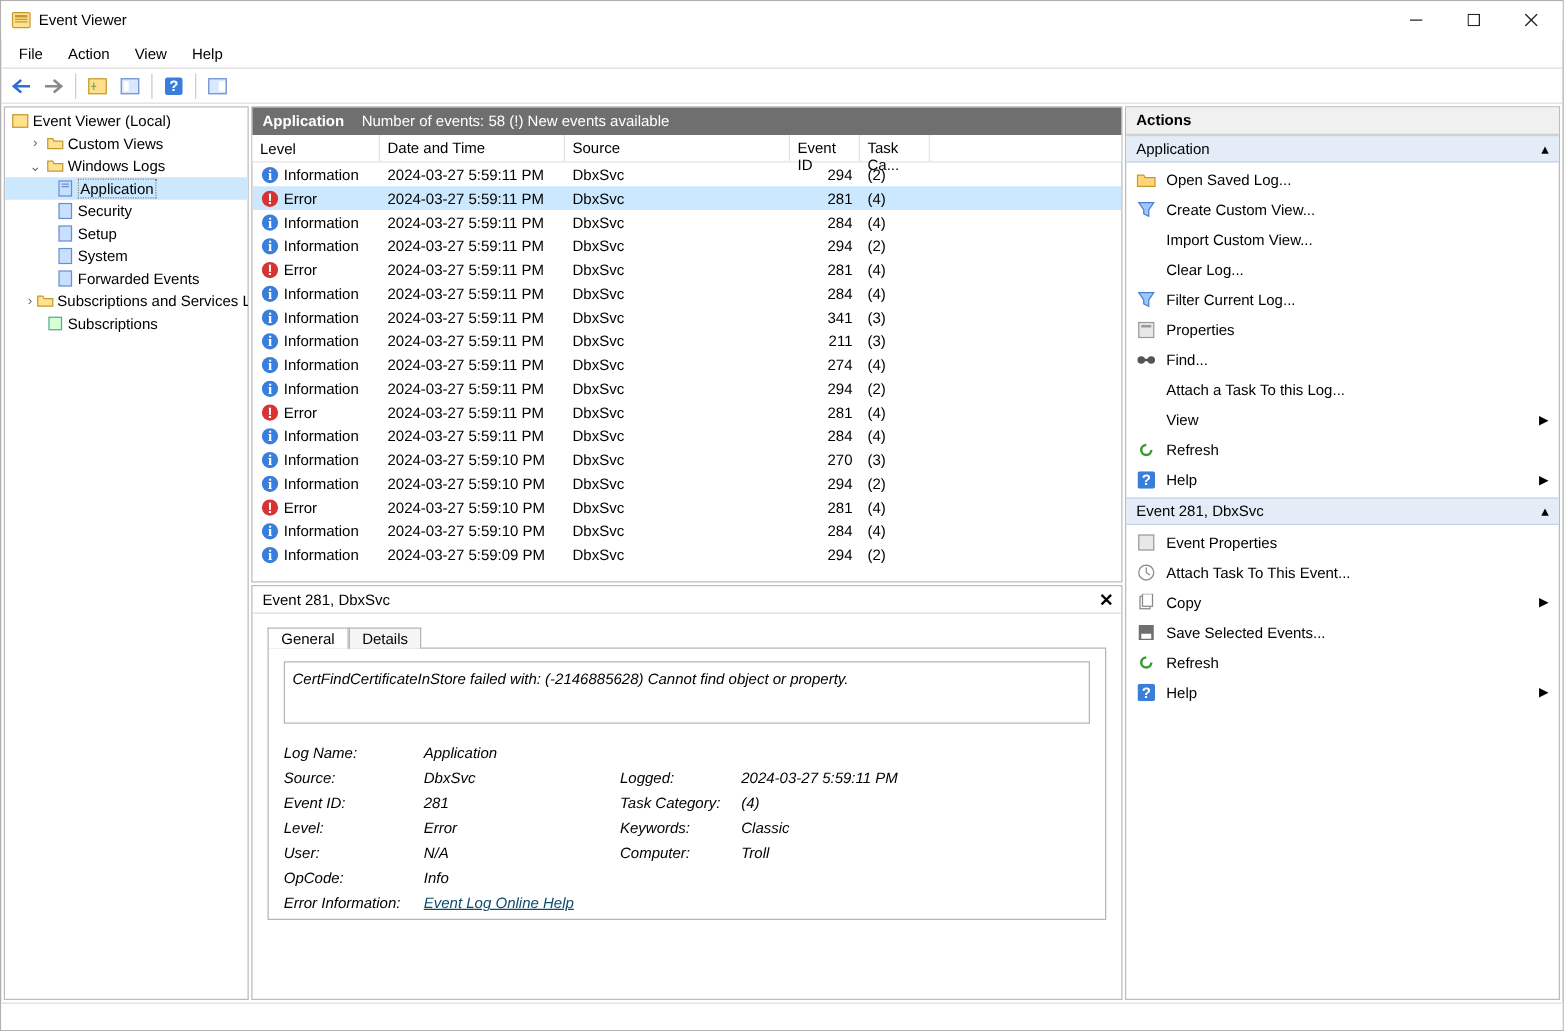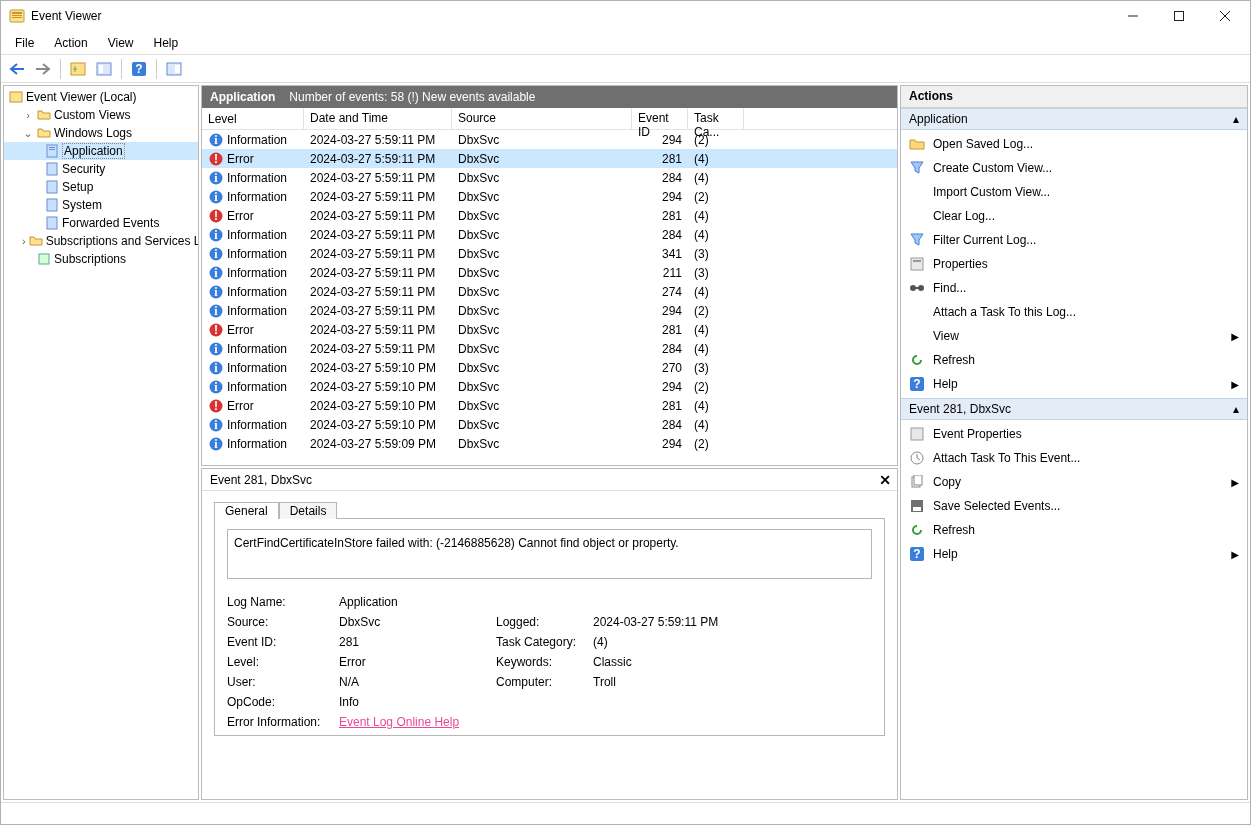--- a/index.html
+++ b/index.html
@@ -40,25 +40,25 @@
 .c-id { width: 56px; text-align: right; padding-right: 6px;}
 .c-task { width: 56px; padding-left: 6px;}
 
 .detailpanel { height: 332px; border: 1px solid #bcbcbc; display: flex; flex-direction: column; position: relative;}
 .dp-title { height: 22px; display: flex; align-items: center; padding: 0 8px; border-bottom: 1px solid #ddd;}
 .dp-close { position: absolute; right: 6px; top: 3px; font-weight: bold; font-size: 14px;}
 .dp-body { flex: 1; padding: 10px 12px 4px 12px; overflow: auto; }
 .tabstrip { display: flex; }
 .tab { border: 1px solid #b6b6b6; border-bottom: none; padding: 1px 10px; background: #f5f5f5; position: relative; top: 1px;}
 .tab.active { background: #fff; z-index: 2;}
-.tabframe { border: 1px solid #b6b6b6; padding: 10px 12px 6px 12px; }
+.tabframe { border: 1px solid #b6b6b6; padding: 10px 12px 6px 12px; font-style: italic; }
 .msgbox { border: 1px solid #b6b6b6; min-height: 50px; padding: 6px 6px 22px 6px; }
 .propgrid { margin-top: 16px; display: grid; grid-template-columns: 110px 155px 95px 180px; row-gap: 6px; column-gap: 2px;}
 .propgrid .lbl {}
-.propgrid a { color: #ec4899; text-decoration: underline;}
+.propgrid a { color: #0c4a6e; text-decoration: underline;}
 
 .actions { width: 348px; border: 1px solid #bcbcbc; display: flex; flex-direction: column; }
 .actions-title { height: 22px; background: #f0f0f0; border-bottom: 1px solid #cfcfcf; padding: 3px 8px; font-weight: 600;}
 .section-head { background: #e4ecf7; border-top: 1px solid #c5d3e7; border-bottom: 1px solid #c5d3e7; padding: 3px 8px; display: flex; justify-content: space-between; align-items: center;}
 .action-list { padding: 2px 0;}
 .action-item { height: 24px; display: flex; align-items: center; padding: 0 8px; gap: 8px;}
 .action-item .ico { width: 16px; height: 16px; display: inline-flex; align-items: center; justify-content:center;}
 .action-item .arrow { margin-left: auto; font-size: 10px; }
 .statusbar { height: 22px; border-top: 1px solid #ddd; background: #fff;}
 

